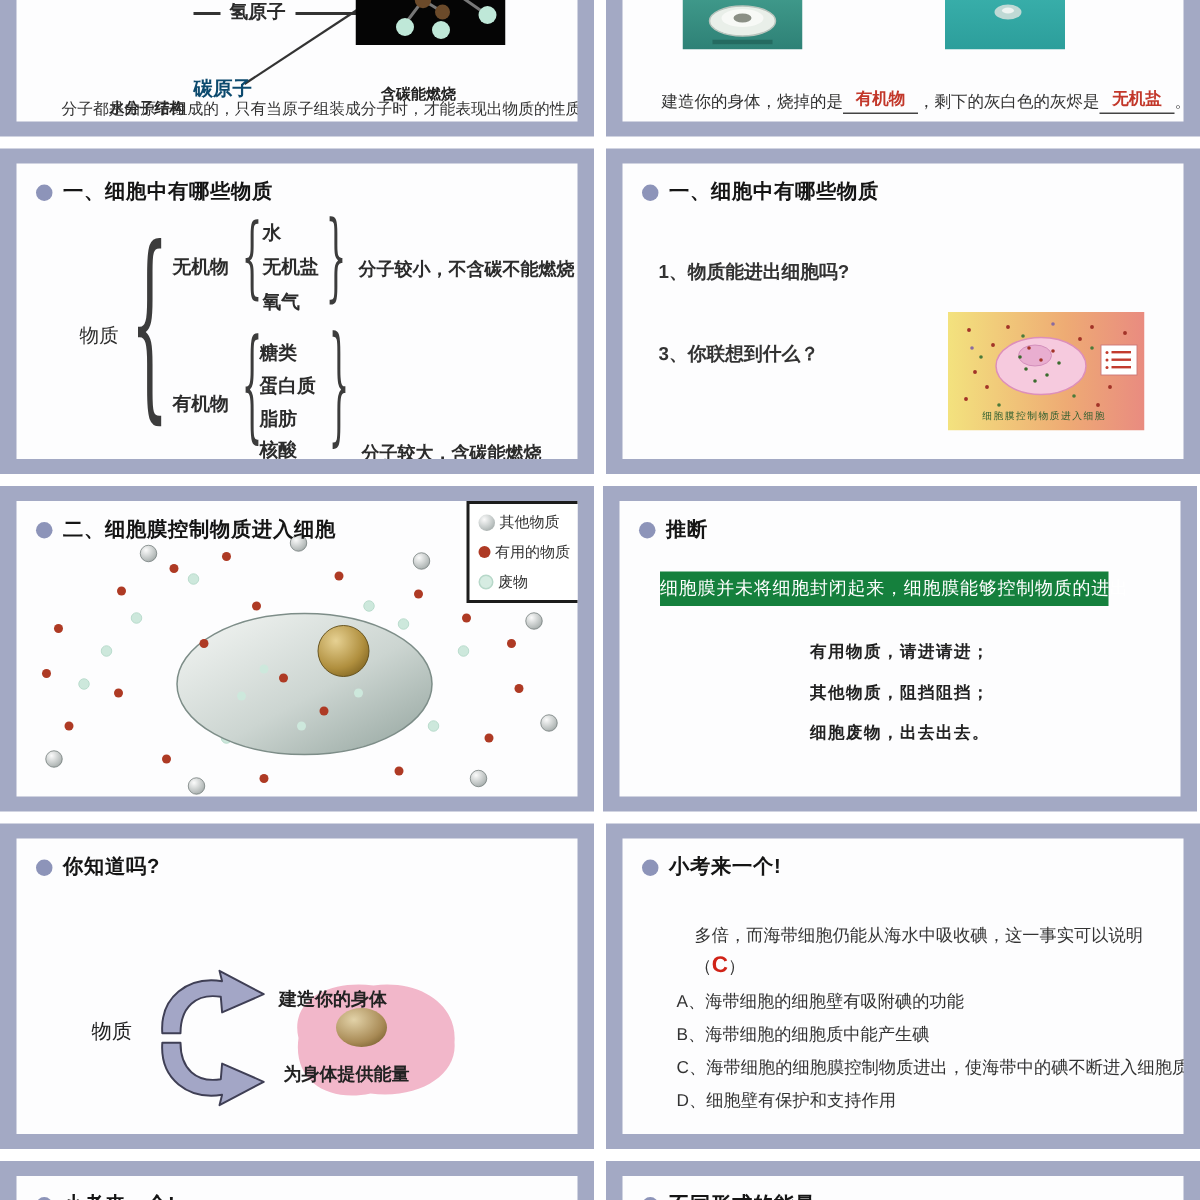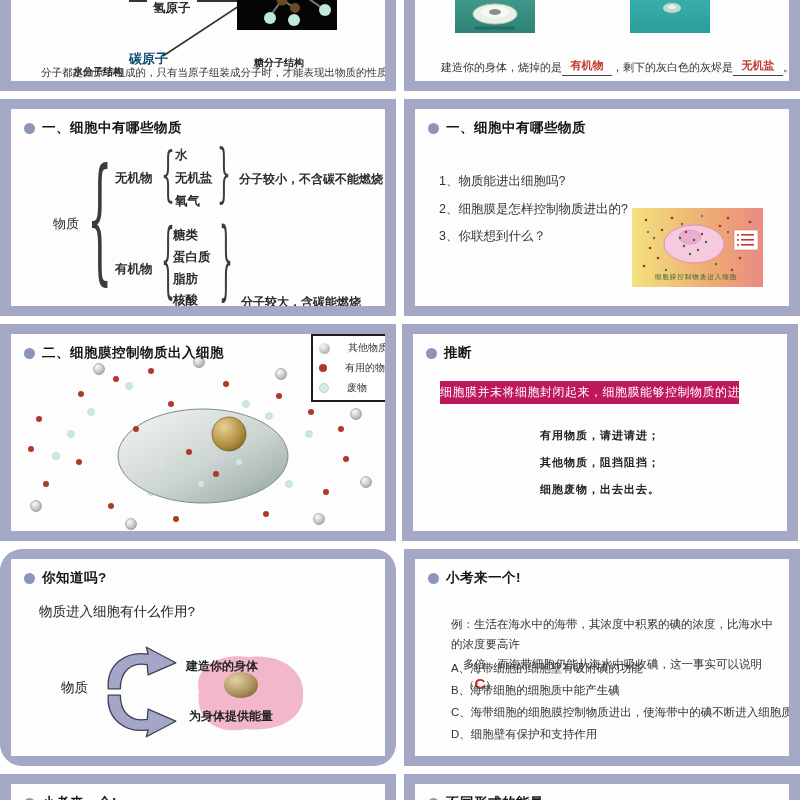--- a/index.html
+++ b/index.html
@@ -7,50 +7,50 @@
         font-family:"Liberation Sans","DejaVu Sans",sans-serif;}
   .card{position:absolute;width:396px;height:217px;background:#a3a9c4;}
   .inner{position:absolute;left:11px;top:10px;width:374px;height:197px;background:#fdfdfe;overflow:hidden;}
   .titlebar{position:absolute;left:13px;top:10px;display:flex;align-items:center;gap:7px;z-index:5;}
   .bullet{width:11px;height:11px;border-radius:50%;background:#8d94b9;flex:0 0 auto;}
   .title{font-size:13.5px;font-weight:bold;color:#151515;letter-spacing:0.5px;white-space:nowrap;}
   .abs{position:absolute;}
   .brace{position:absolute;font-family:"DejaVu Serif","Liberation Serif",serif;color:#3c3c3c;
          line-height:1;transform-origin:center;font-weight:400;}
   .tree-text{position:absolute;font-size:12.5px;font-weight:600;color:#2c2c2c;white-space:nowrap;}
-  .q-line{position:absolute;left:24px;font-size:12.5px;color:#333;font-weight:400;white-space:nowrap;}
+  .q-line{position:absolute;left:24px;font-size:12.5px;color:#333;font-weight:700;white-space:nowrap;}
   .opt{font-size:11.5px;color:#333;line-height:22px;white-space:nowrap;}
   .blank{display:inline-block;border-bottom:1.5px solid #444;min-width:50px;text-align:center;}
   .blank .ans{color:#c2372a;font-size:11px;font-weight:bold;position:relative;top:-2px;}
   .hline{height:2px;background:#333;}
   .photo{position:absolute;}
   .legend{position:absolute;left:300px;top:0px;width:80px;background:#fff;border:2px solid #1c1c1c;
           padding:5px 6px;display:flex;flex-direction:column;gap:6px;z-index:6;}
-  .legend-row{display:flex;align-items:center;gap:18px;font-size:10px;color:#333;white-space:nowrap;}
+  .legend-row{display:flex;align-items:center;gap:3px;font-size:10px;color:#333;white-space:nowrap;}
   .dot-sphere{width:11px;height:11px;border-radius:50%;
       background:radial-gradient(circle at 35% 30%,#fafafa,#c2c8c7 55%,#8f9897);flex:0 0 auto;}
   .dot-red{width:8px;height:8px;border-radius:50%;background:#ae3a24;flex:0 0 auto;}
   .dot-waste{width:8px;height:8px;border-radius:50%;background:#d6ece2;border:1px solid #b7d8c9;flex:0 0 auto;}
-  .highlight-box{position:absolute;left:27px;top:47px;width:299px;background:#be185d;color:#ffffff;
+  .highlight-box{position:absolute;left:27px;top:47px;width:299px;background:#15803d;color:#ffffff;
       font-size:12px;text-align:center;padding:3px 0;letter-spacing:0.5px;white-space:nowrap;}
   .chant{position:absolute;left:40px;top:88px;width:294px;text-align:center;}
   .chant div{font-size:11px;font-weight:600;color:#222;line-height:27px;letter-spacing:1px;}
   .stem{position:absolute;left:36px;top:55px;width:330px;font-size:11.5px;color:#333;line-height:20px;}
   .answer-c{color:#d02318;font-size:15px;font-weight:bold;}
   .arrow-label{position:absolute;font-size:12px;font-weight:bold;color:#222;z-index:4;white-space:nowrap;}
   .caption-sm{position:absolute;font-size:10px;font-weight:bold;color:#222;white-space:nowrap;}
 </style>
 </head>
 <body>
 
 <div id="page">
 
   <div class="card" style="left:0;top:-126px;">
     <div class="inner">
-      <div class="abs" style="left:118px;top:116px;display:flex;gap:6px;">
+      <div class="abs" style="left:118px;top:116px;display:flex;align-items:center;gap:6px;">
         <div class="hline" style="width:18px;"></div>
         <span style="font-size:12.5px;font-weight:600;color:#2c2c2c;">氢原子</span>
         <div class="hline" style="width:64px;"></div>
       </div>
       <svg class="abs" style="left:0;top:0;" width="374" height="197">
         <line x1="152" y1="172" x2="228" y2="122" stroke="#333" stroke-width="1.5"></line>
       </svg>
       <svg class="abs photo" style="left:226px;top:56px;" width="100" height="90" viewBox="0 0 100 90">
         <rect width="100" height="90" fill="#050505"></rect>
         <g stroke="#777" stroke-width="2">
@@ -66,21 +66,21 @@
         <circle cx="57" cy="80" r="6" fill="#bfe8d8"></circle>
           <circle cx="88" cy="70" r="6" fill="#bfe8d8"></circle>
         <circle cx="92" cy="48" r="6" fill="#bfe8d8"></circle>
           <circle cx="72" cy="32" r="6" fill="#bfe8d8"></circle>
         <circle cx="45" cy="60" r="5.5" fill="#6b4a2a"></circle>
           <circle cx="58" cy="68" r="5" fill="#6b4a2a"></circle>
         <circle cx="64" cy="50" r="9" fill="#cc2a1e"></circle>
       </svg>
       <div class="caption-sm" style="left:62px;top:154px;margin-top:27px;">水分子结构</div>
       <div class="abs" style="left:118px;top:166px;font-size:13px;font-weight:600;color:#0c4a6e;">碳原子</div>
-      <div class="caption-sm" style="left:243px;top:172px;">糖分子结构</div>
+      <div class="caption-sm" style="left:243px;top:172px;">含碳能燃烧</div>
       <div class="abs" style="left:30px;top:182px;width:330px;font-size:10.5px;color:#333;text-align:center;white-space:nowrap;">分子都是由原子组成的，只有当原子组装成分子时，才能表现出物质的性质来。</div>
     </div>
   </div>
 
   <div class="card" style="left:404px;top:-126px;">
     <div class="inner">
       <svg class="photo" style="left:40px;top:94px;" width="80" height="55" viewBox="0 0 80 55">
         <defs>
             <linearGradient id="ph1" x1="0" y1="0" x2="0" y2="1">
           <stop offset="0" stop-color="#49a796"></stop>
@@ -138,21 +138,20 @@
     </div>
   </div>
 
   <div class="card" style="left:404px;top:99px;">
     <div class="inner">
       <div class="titlebar">
         <div class="bullet"></div>
         <div class="title">一、细胞中有哪些物质</div>
       </div>
       <div class="q-line" style="top:64px;">1、物质能进出细胞吗?</div>
-      <div class="q-line" style="top:92px;">2、细胞膜是怎样控制物质进出的?</div>
       <div class="q-line" style="top:119px;">3、你联想到什么？</div>
       <svg class="abs" style="left:217px;top:99px;" width="131" height="79" viewBox="0 0 131 79">
         <defs>
             <linearGradient id="warmbg" x1="0" y1="0" x2="1" y2="0">
           <stop offset="0" stop-color="#f3e27e"></stop>
               <stop offset="0.6" stop-color="#eeab74"></stop>
           <stop offset="1" stop-color="#e98b80"></stop>
             </linearGradient>
           </defs>
         <rect width="131" height="79" fill="url(#warmbg)"></rect>
@@ -207,21 +206,21 @@
           </g>
         <text x="64" y="71" text-anchor="middle" font-size="6.5" fill="#2e5e2e" letter-spacing="1">细胞膜控制物质进入细胞</text>
       </svg>
     </div>
   </div>
 
   <div class="card" style="left:0;top:324px;">
     <div class="inner">
       <div class="titlebar">
         <div class="bullet"></div>
-        <div class="title">二、细胞膜控制物质出入细胞</div>
+        <div class="title">二、细胞膜控制物质进入细胞</div>
       </div>
       <div class="legend">
         <div class="legend-row">
           <div class="dot-sphere"></div>
           <span>其他物质</span>
         </div>
         <div class="legend-row">
           <div class="dot-red"></div>
           <span>有用的物质</span>
         </div>
@@ -313,27 +312,26 @@
       </div>
       <div class="highlight-box">细胞膜并未将细胞封闭起来，细胞膜能够控制物质的进出</div>
       <div class="chant">
         <div>有用物质，请进请进；</div>
         <div>其他物质，阻挡阻挡；</div>
         <div>细胞废物，出去出去。</div>
       </div>
     </div>
   </div>
 
-  <div class="card" style="left:0;top:549px;border-radius:22px;">
+  <div class="card" style="left:0;top:549px;">
     <div class="inner">
       <div class="titlebar">
         <div class="bullet"></div>
         <div class="title">你知道吗?</div>
       </div>
-      <div class="abs" style="left:28px;top:44px;font-size:13.5px;color:#222;">物质进入细胞有什么作用?</div>
       <svg class="abs" style="left:168px;top:88px;" width="130" height="90" viewBox="0 0 130 90">
         <defs>
             <radialGradient id="nuc2" cx="0.35" cy="0.3" r="0.9">
           <stop offset="0" stop-color="#e2d2a8"></stop>
               <stop offset="0.65" stop-color="#a88a55"></stop>
           <stop offset="1" stop-color="#6d5526"></stop>
             </radialGradient>
           </defs>
         <path d="M20,45 C14,20 40,6 70,10 C100,6 126,22 124,48 C126,70 100,86 68,82 C40,88 16,74 20,45 Z" fill="#f2b7ca"></path>
         <ellipse cx="62" cy="38" rx="17" ry="13" fill="url(#nuc2)"></ellipse>
@@ -350,21 +348,20 @@
     </div>
   </div>
 
   <div class="card" style="left:404px;top:549px;">
     <div class="inner">
       <div class="titlebar">
         <div class="bullet"></div>
         <div class="title">小考来一个!</div>
       </div>
       <div class="stem">
-        <div>例：生活在海水中的海带，其浓度中积累的碘的浓度，比海水中的浓度要高许</div>
         <div style="padding-left:12px;">
           <span>多倍，而海带细胞仍能从海水中吸收碘，这一事实可以说明（</span><span class="answer-c">C</span><span>）</span>
         </div>
       </div>
       <div class="abs" style="left:36px;top:98px;">
         <div class="opt">A、海带细胞的细胞壁有吸附碘的功能</div>
         <div class="opt">B、海带细胞的细胞质中能产生碘</div>
         <div class="opt">C、海带细胞的细胞膜控制物质进出，使海带中的碘不断进入细胞质中</div>
         <div class="opt">D、细胞壁有保护和支持作用</div>
       </div>

